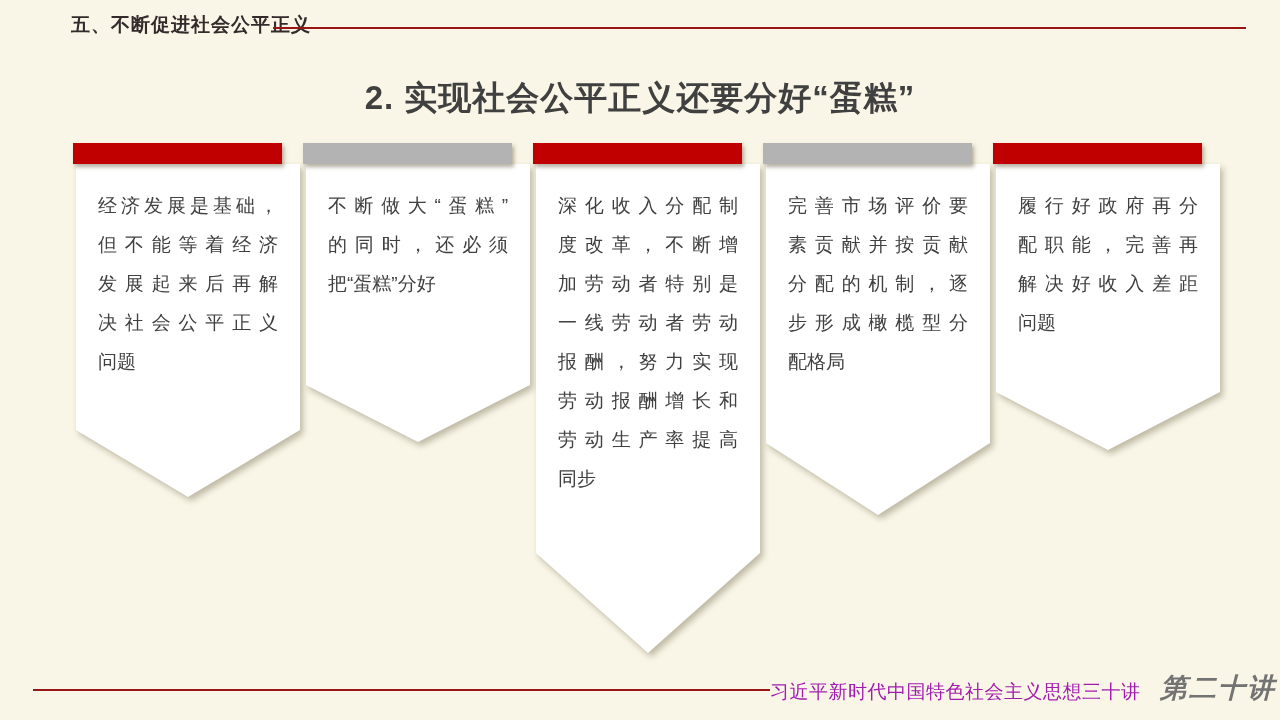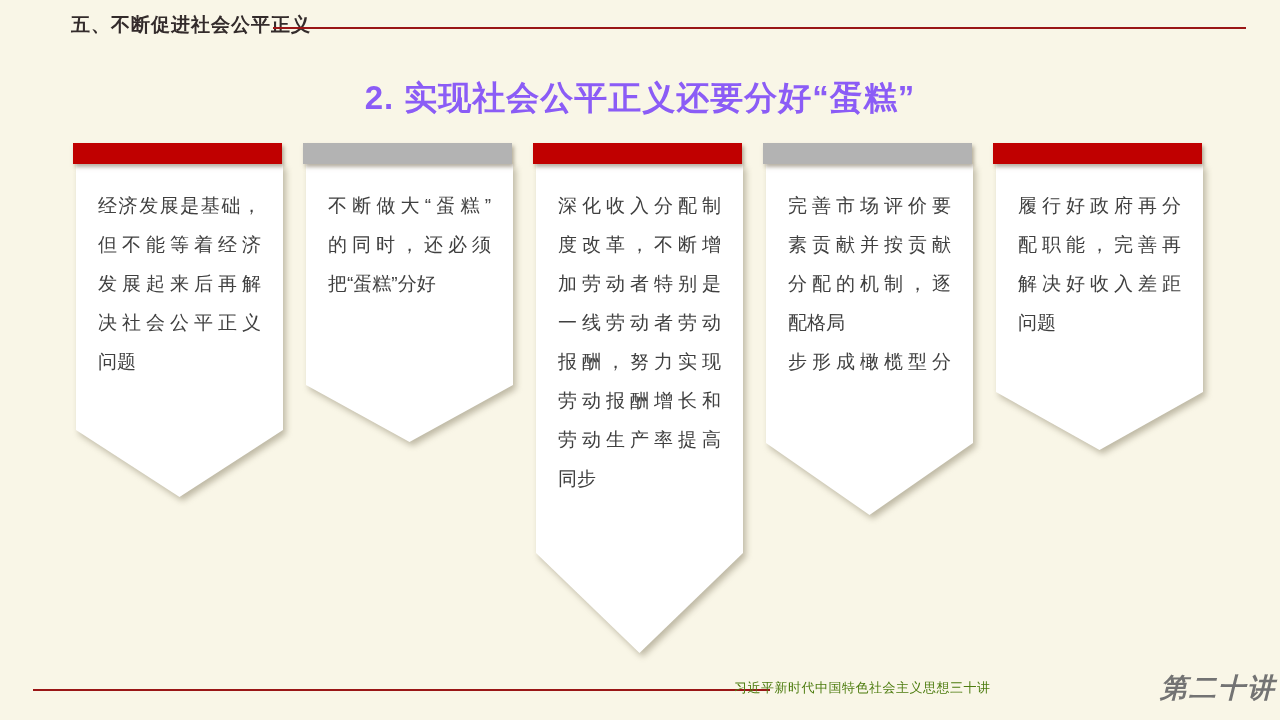--- a/index.html
+++ b/index.html
@@ -15,59 +15,59 @@
   .section-title{
     font-size:19px;font-weight:700;color:#332b2b;letter-spacing:1px;white-space:nowrap;margin-left:36px;
   }
   .header-rule{
     position:absolute;left:273px;top:27px;width:973px;height:2px;background:#9a1616;
   }
 
   
   .slide-title{
     position:absolute;left:0;top:76px;width:1280px;text-align:center;
-    font-size:33px;font-weight:700;color:#8b5cf6;letter-spacing:1px;
+    font-size:33px;font-weight:700;color:#404040;letter-spacing:1px;
   }
 
   
   .banner-row{
     position:absolute;left:73px;top:143px;
     display:flex;gap:21px;align-items:flex-start;
   }
   .card{width:209px;position:relative;}
   .bar{
     height:21px;width:209px;background:#c00000;
     box-shadow:2px 3px 4px rgba(120,110,85,0.55);
     position:relative;z-index:2;
   }
   .body-wrap{
     filter:drop-shadow(3px 4px 3px rgba(120,110,85,0.45));
     position:relative;z-index:1;
   }
   .body{
-    width:207px;margin:0 3px;background:#ffffff;
+    width:224px;margin:0 3px;background:#ffffff;
     height:var(--h,330px);
     clip-path:polygon(0 0,100% 0,100% calc(100% - var(--pt,60px)),50% 100%,0 calc(100% - var(--pt,60px)));
     box-sizing:border-box;
     padding:22px 22px 0 22px;
   }
   .line{
     font-size:19px;line-height:39px;color:#404040;
     text-align:justify;text-align-last:justify;text-justify:inter-character;
     white-space:nowrap;
   }
   .line.last{text-align-last:left;}
 
   
   .footer-rule{
     position:absolute;left:33px;top:689px;width:737px;height:2px;background:#9a1616;
   }
   .footer-book-title{
-    position:absolute;left:734px;top:679px;
-    font-size:13px;color:#4d7c0f;letter-spacing:0.5px;white-space:nowrap;
+    position:absolute;left:770px;top:679px;
+    font-size:19px;color:#a21caf;letter-spacing:0.5px;white-space:nowrap;
   }
   .footer-lecture-badge{
     position:absolute;left:1160px;top:670px;
     font-family:"DejaVu Serif","Liberation Serif",serif;
     font-size:27px;font-weight:700;font-style:italic;color:#737373;
     letter-spacing:2px;white-space:nowrap;
   }
 </style>
 </head>
 <body>
@@ -122,22 +122,22 @@
     </div>
   </div>
 
   <div class="card" style="--h: 351px; --pt: 72px;">
     <div class="bar" style="background: rgb(179, 179, 179);"></div>
     <div class="body-wrap">
       <div class="body">
             <div class="line">完善市场评价要</div>
             <div class="line">素贡献并按贡献</div>
             <div class="line">分配的机制，逐</div>
+            <div class="line">步形成橄榄型分</div>
             <div class="line last">配格局</div>
-            <div class="line">步形成橄榄型分</div>
           </div>
     </div>
   </div>
 
   <div class="card" style="--h: 286px; --pt: 58px;">
     <div class="bar" style="background: rgb(192, 0, 0);"></div>
     <div class="body-wrap">
       <div class="body">
             <div class="line">履行好政府再分</div>
             <div class="line">配职能，完善再</div>

